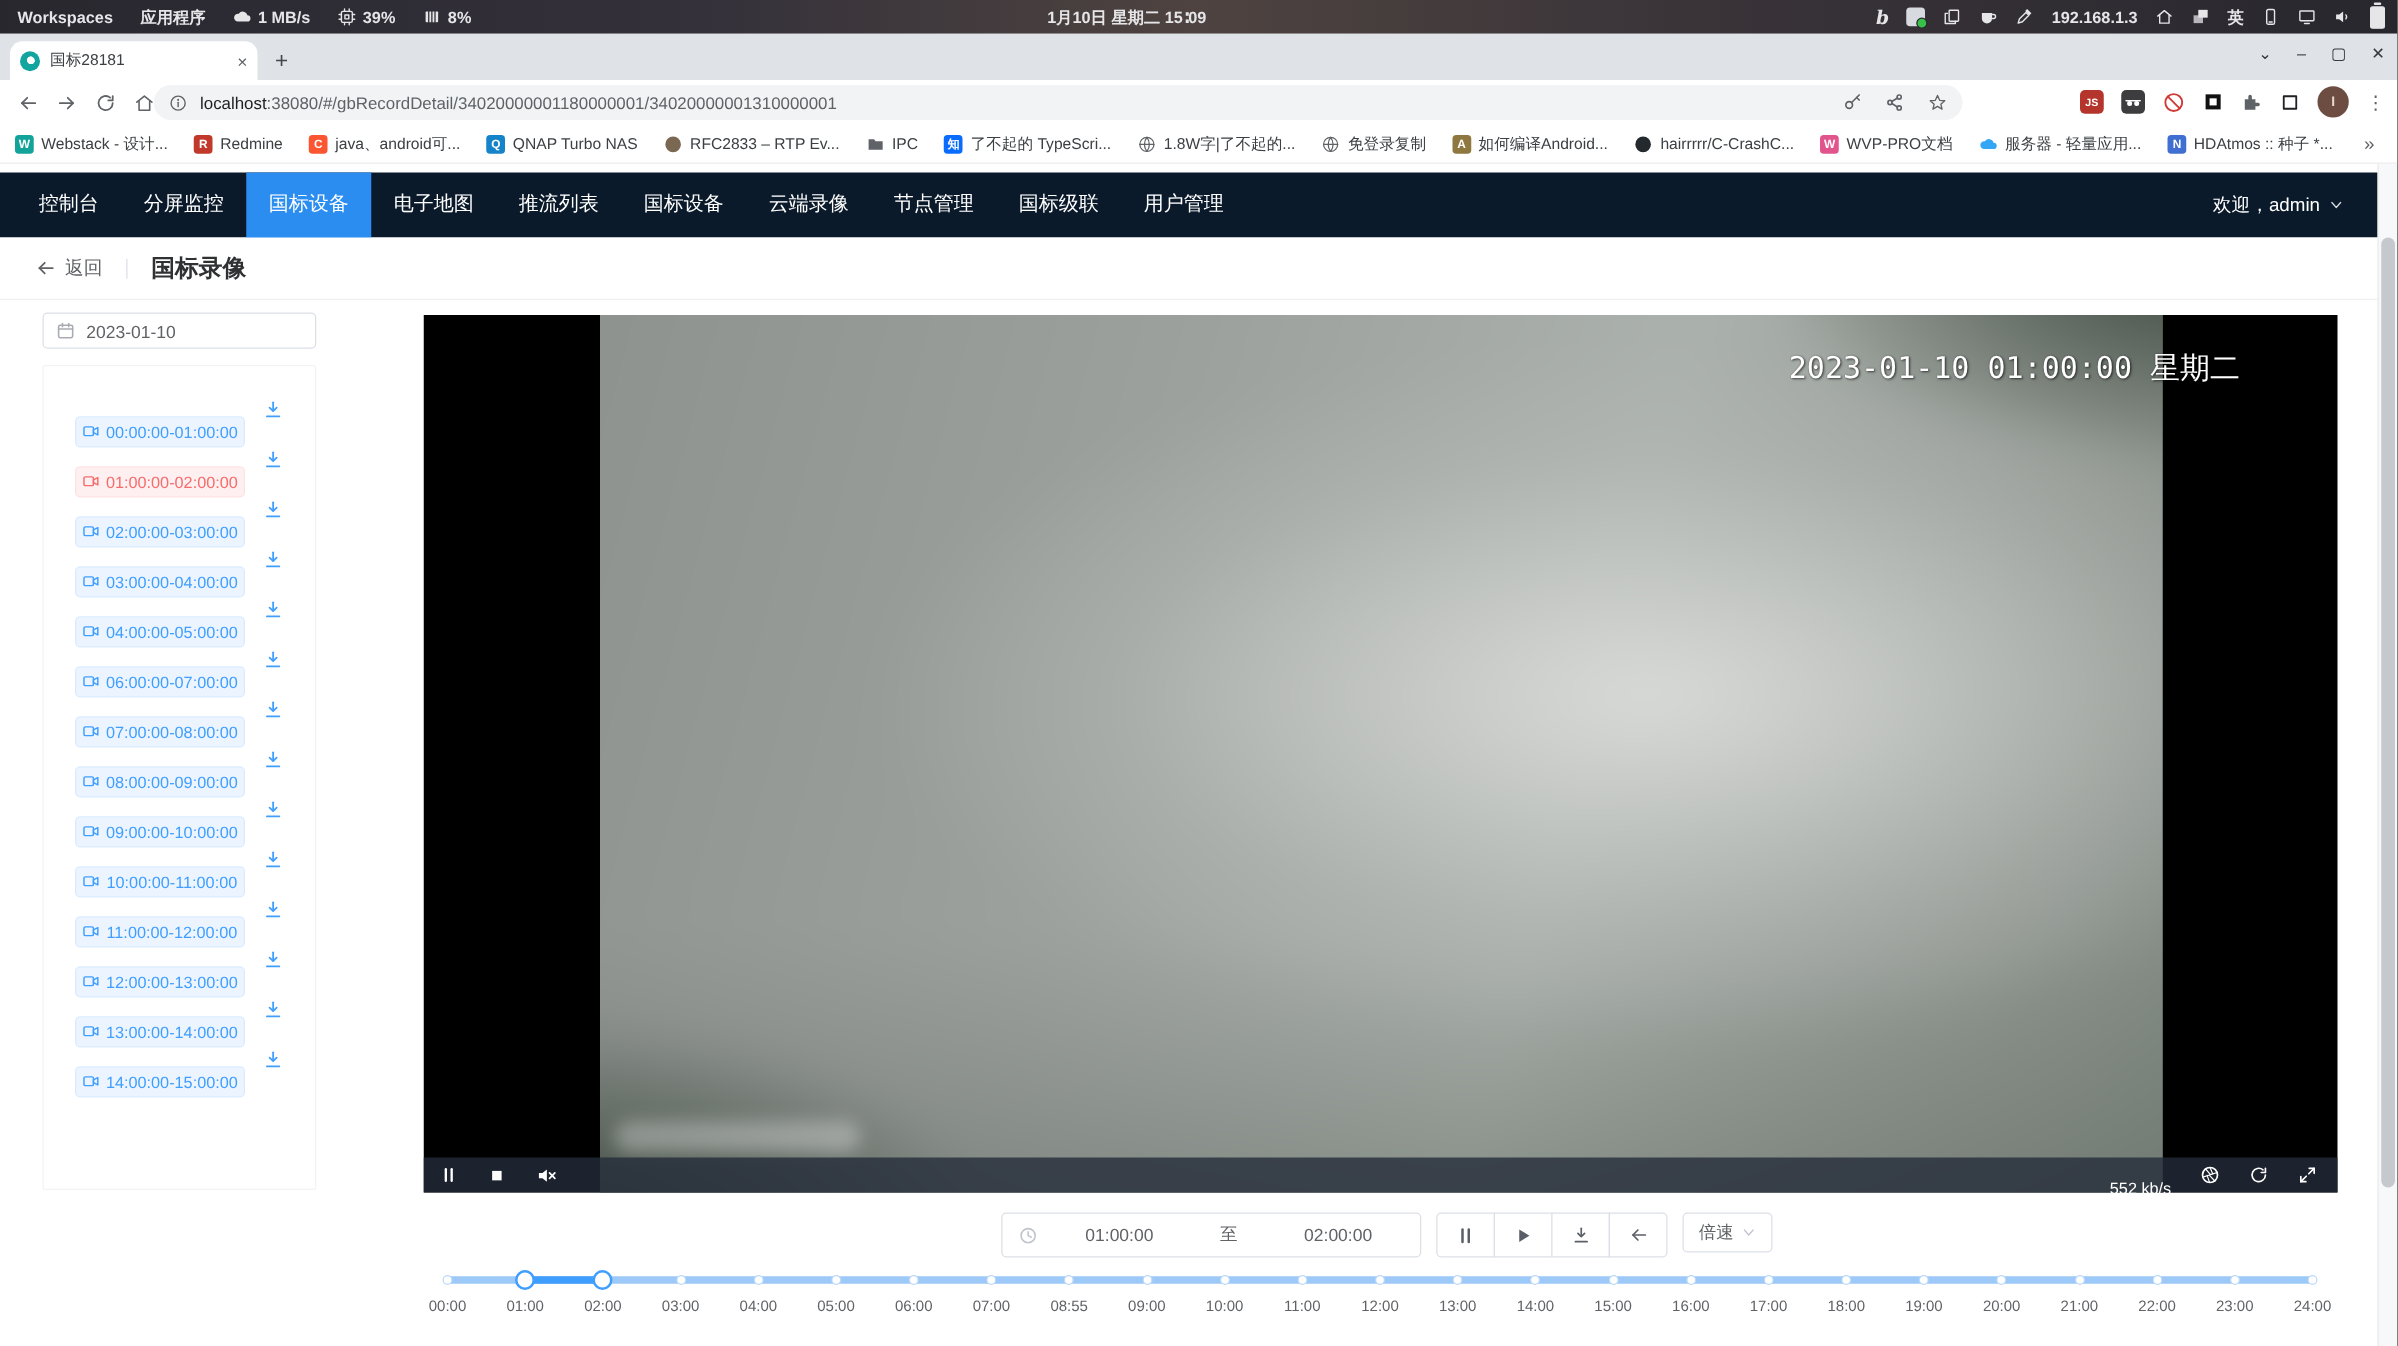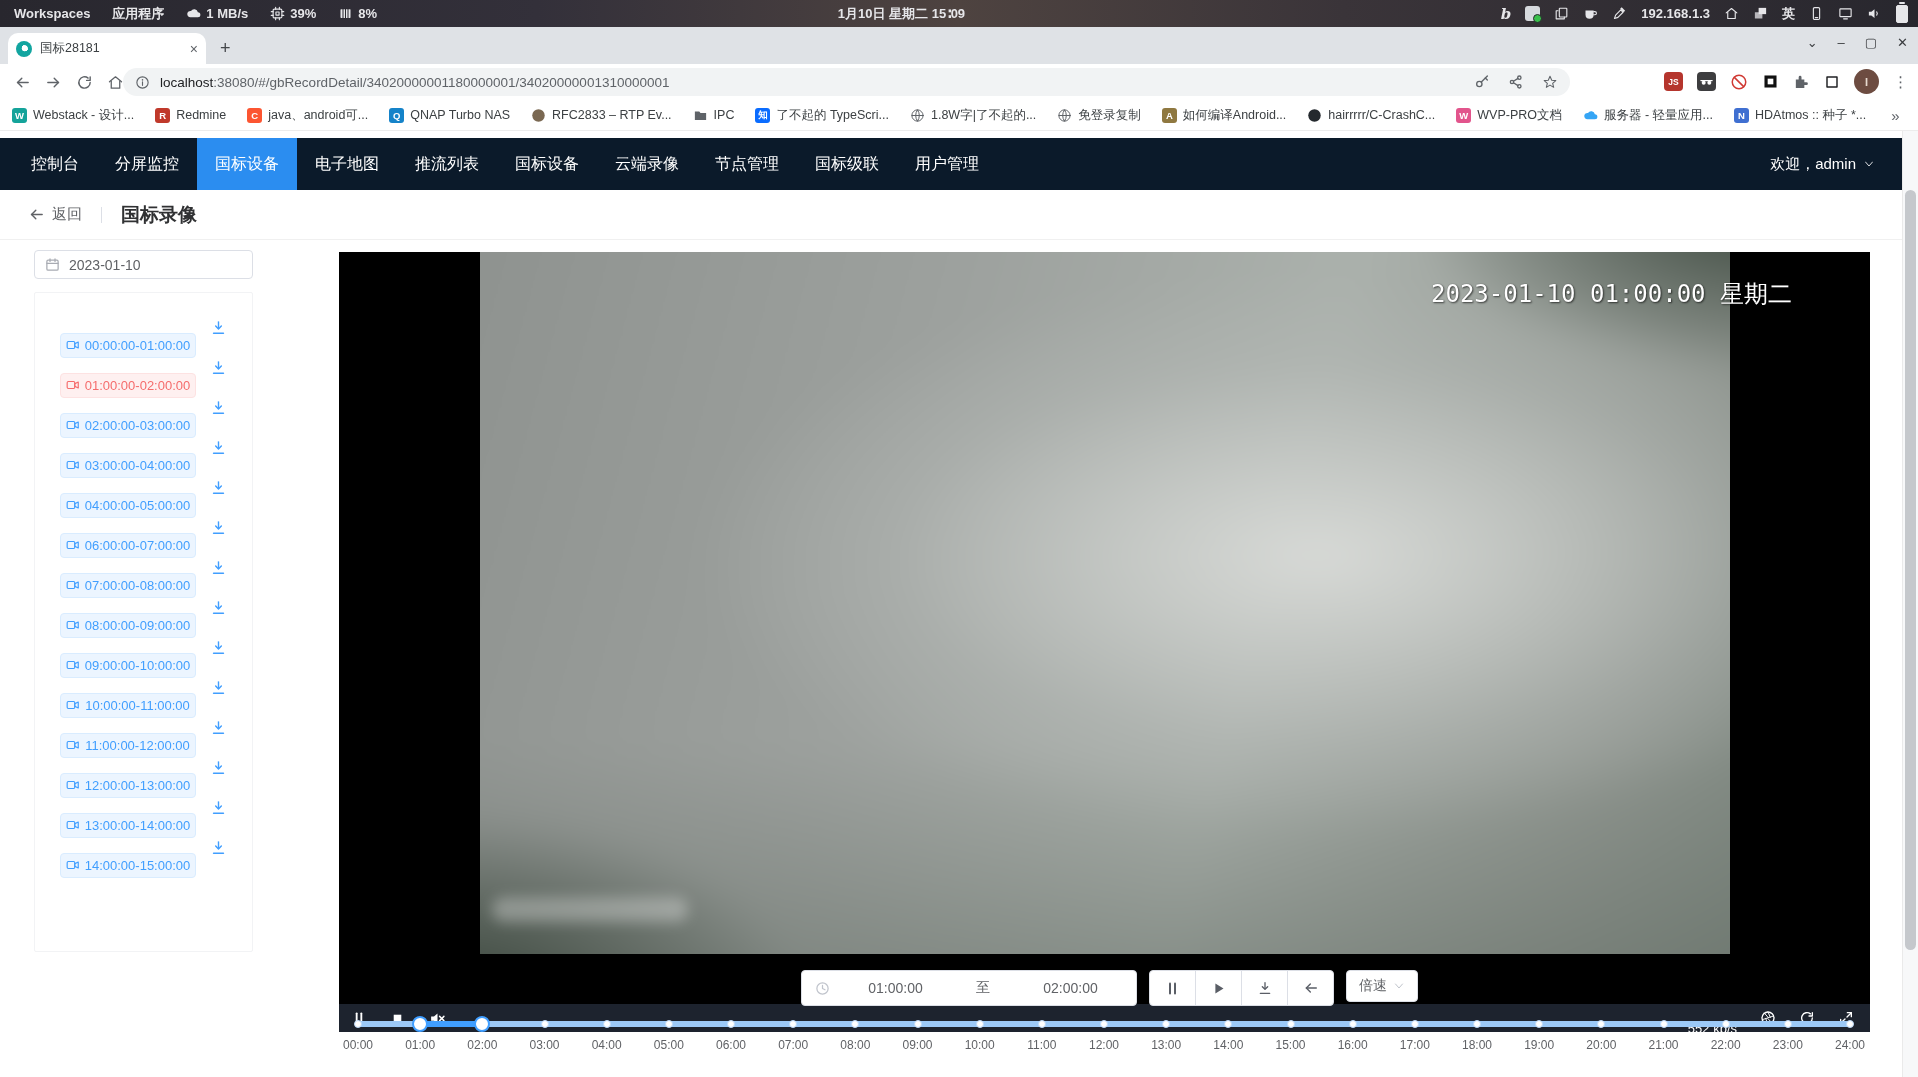--- a/index.html
+++ b/index.html
@@ -82,21 +82,21 @@
   #seglist{position:absolute;left:34px;top:292px;width:219px;height:660px;border:1px solid #f2f3f5;border-radius:2px;
     box-sizing:border-box;padding-top:14px;background:#fff;}
   .segrow{height:40px;display:flex;align-items:center;justify-content:center;gap:14px;}
   .chip{width:136px;height:25px;border-radius:4px;display:flex;align-items:center;justify-content:center;gap:5px;
     font-size:13px;box-sizing:border-box;cursor:pointer;
     background:#ecf5ff;border:1px solid #d9ecff;color:#409eff;margin-top:36px;}
   .chip.red{background:#fef0f0;border-color:#fde2e2;color:#f56c6c;}
   .segdl{color:#409eff;cursor:pointer;}
 
   
-  #player{position:absolute;left:339px;top:252px;width:1531px;height:780px;background:#000;}
+  #player{position:absolute;left:339px;top:252px;width:1531px;height:702px;background:#000;}
   #vid{position:absolute;left:141px;top:0;width:1250px;height:702px;overflow:hidden;background:#8f938f;}
   #scene{position:absolute;left:-45px;top:-45px;right:-45px;bottom:-45px;filter:blur(16px);
     background:
       radial-gradient(58% 44% at 66% 44%, rgba(218,220,217,.95) 0%, rgba(182,186,183,.45) 55%, rgba(0,0,0,0) 80%),
       radial-gradient(42% 32% at 99% 1%, rgba(58,70,60,.95) 0%, rgba(0,0,0,0) 62%),
       radial-gradient(45% 38% at 1% 99%, rgba(52,64,54,.9) 0%, rgba(0,0,0,0) 58%),
       linear-gradient(to top, rgba(96,106,98,.55) 0%, rgba(0,0,0,0) 32%),
       linear-gradient(105deg,#8d918e 0%,#9da19e 35%,#abb1ac 60%,#8f958f 85%,#7b857d 100%);}
   #osd{position:absolute;top:26px;right:78px;font-family:"DejaVu Sans Mono",monospace;font-size:24px;color:#fff;
     text-shadow:1px 1px 2px rgba(0,0,0,.6),0 0 1px rgba(0,0,0,.5);white-space:nowrap;}
@@ -856,21 +856,21 @@
       <span class="tlab" style="left: 186.5px;">03:00</span>
       <span class="tldot" style="left: 248.667px;"></span>
       <span class="tlab" style="left: 248.667px;">04:00</span>
       <span class="tldot" style="left: 310.833px;"></span>
       <span class="tlab" style="left: 310.833px;">05:00</span>
       <span class="tldot" style="left: 373px;"></span>
       <span class="tlab" style="left: 373px;">06:00</span>
       <span class="tldot" style="left: 435.167px;"></span>
       <span class="tlab" style="left: 435.167px;">07:00</span>
       <span class="tldot" style="left: 497.333px;"></span>
-      <span class="tlab" style="left: 497.333px;">08:00</span>
+      <span class="tlab" style="left: 497.333px;">08:55</span>
       <span class="tldot" style="left: 559.5px;"></span>
       <span class="tlab" style="left: 559.5px;">09:00</span>
       <span class="tldot" style="left: 621.667px;"></span>
       <span class="tlab" style="left: 621.667px;">10:00</span>
       <span class="tldot" style="left: 683.833px;"></span>
       <span class="tlab" style="left: 683.833px;">11:00</span>
       <span class="tldot" style="left: 746px;"></span>
       <span class="tlab" style="left: 746px;">12:00</span>
       <span class="tldot" style="left: 808.167px;"></span>
       <span class="tlab" style="left: 808.167px;">13:00</span>

